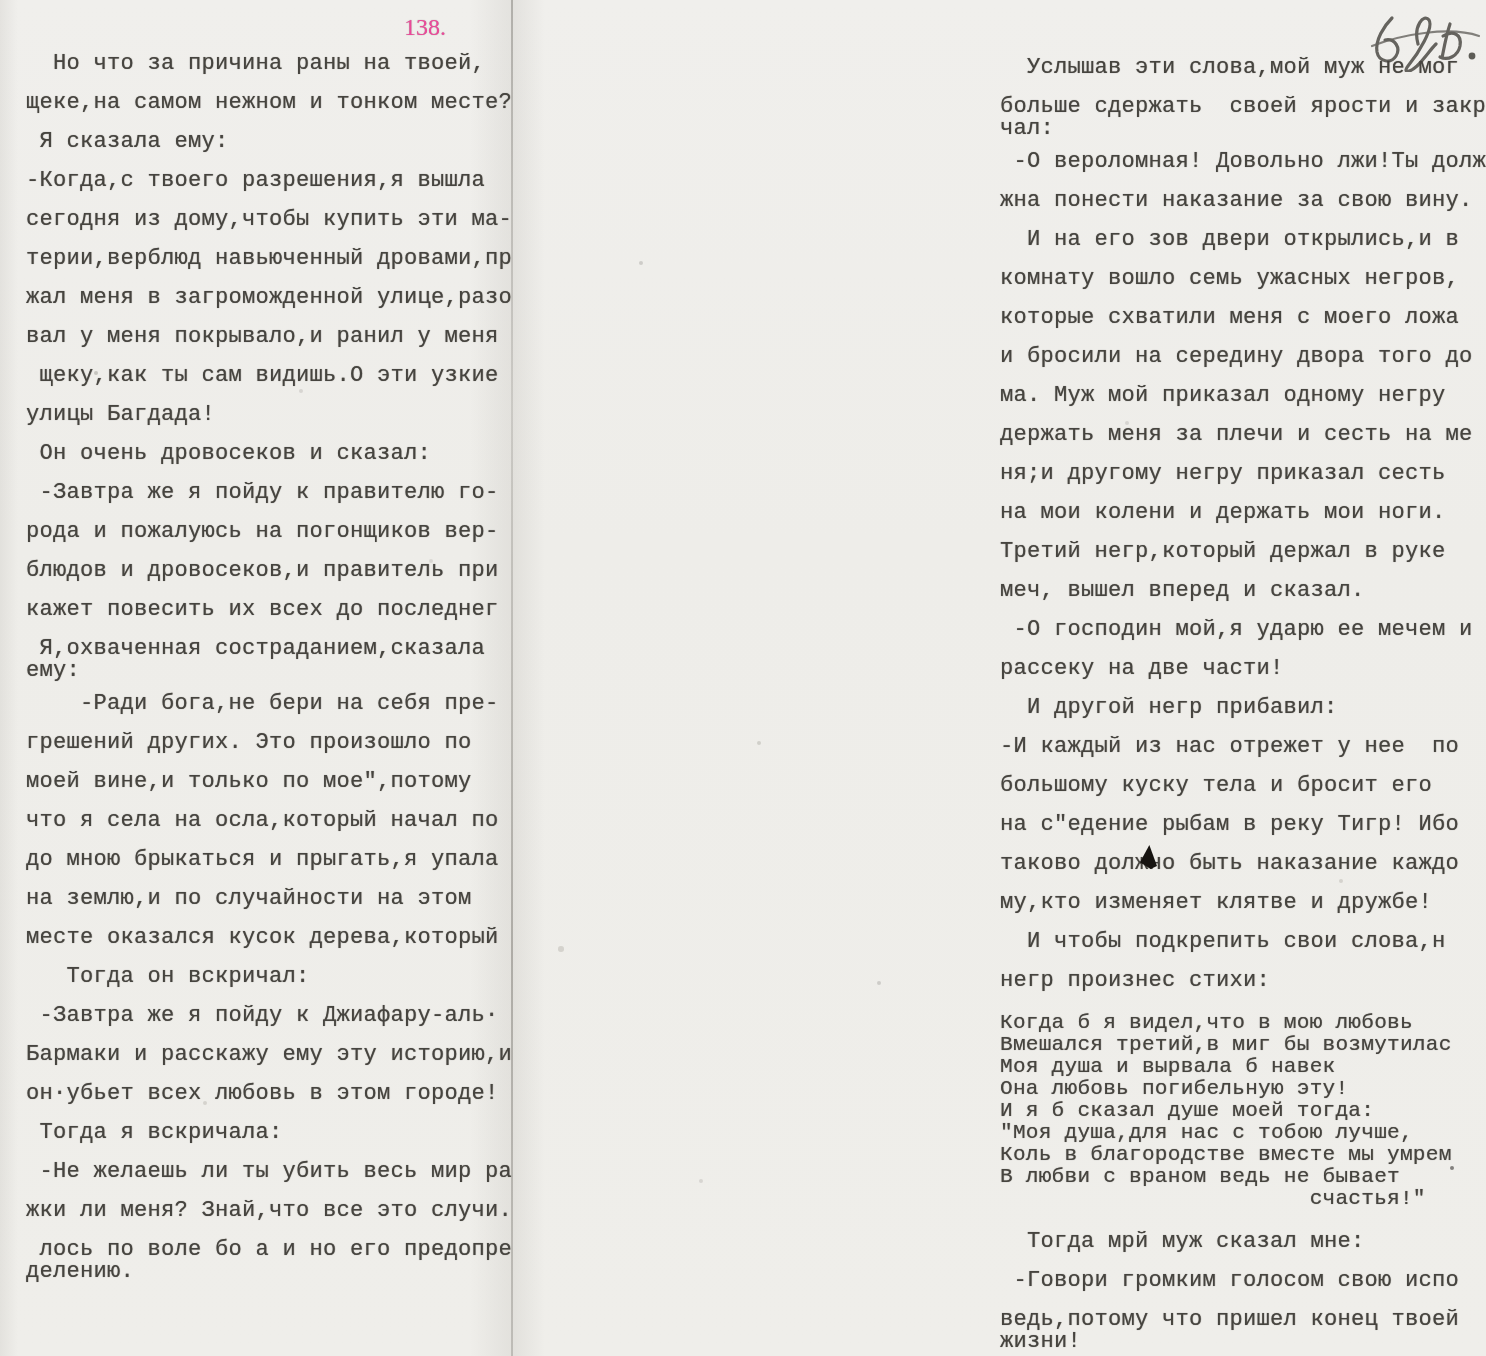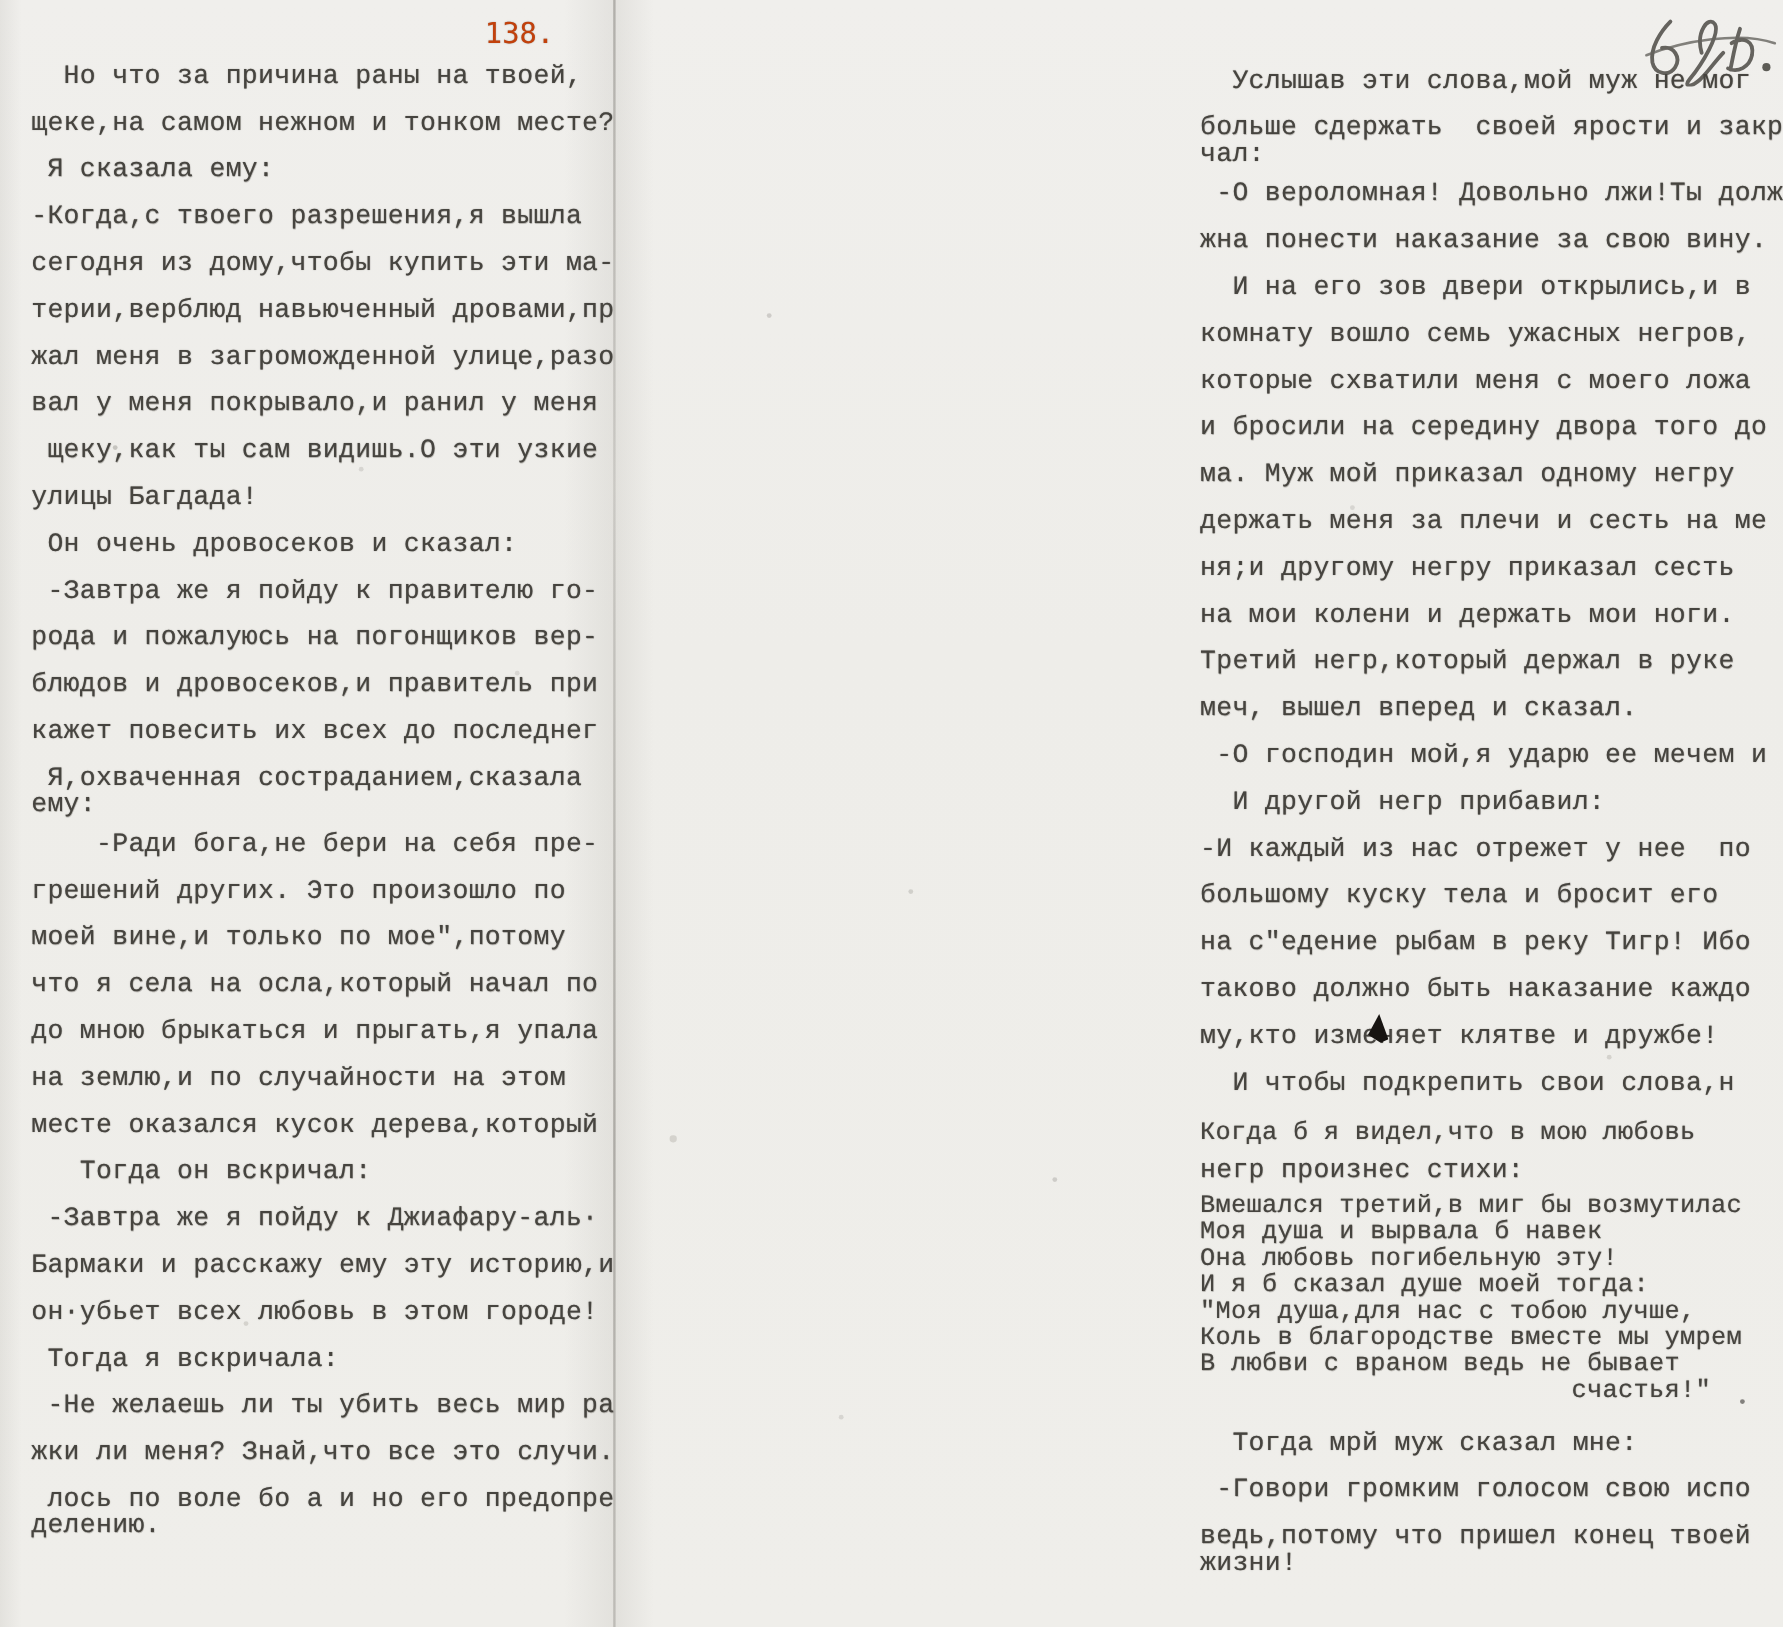--- a/index.html
+++ b/index.html
@@ -24,22 +24,23 @@
     text-shadow:0 0 1px rgba(70,66,60,.55), 0.4px 0.4px 0 rgba(70,66,60,.25);
     letter-spacing:.3px;
   }
   .tline.tight{height:22px;line-height:18px;margin-top:-6px;}
   .tline.poem{font-size:21px;line-height:22px;height:22px;}
   .tline.gaptop{margin-top:12px;}
   #left-page{left:26px;top:44px;width:492px;}
   #right-page{left:1000px;top:48px;width:486px;}
   .page-number{
     position:absolute;left:404px;top:14px;
-    font-size:24px;color:#c2410c;
+    font-size:24px;color:#ec4899;
     text-shadow:0 0 1px rgba(70,66,60,.5);
+    font-family:Liberation Serif, serif;
   }
   .page-edge{
     position:absolute;left:511px;top:0;width:2px;height:1356px;
     background:linear-gradient(180deg, rgba(95,92,85,.38), rgba(95,92,85,.18) 30%, rgba(95,92,85,.40) 70%, rgba(95,92,85,.28));
   }
   .handwritten{position:absolute;left:1358px;top:6px;width:124px;height:66px;}
   .handwritten svg{display:block;}
   .ink-blot{
     position:absolute;left:1140px;top:845px;width:17px;height:24px;
     background:#171411;
@@ -128,29 +129,30 @@
     <div class="tline">комнату вошло семь ужасных негров,</div>
     <div class="tline">которые схватили меня с моего ложа</div>
     <div class="tline">и бросили на середину двора того до</div>
     <div class="tline">ма. Муж мой приказал одному негру</div>
     <div class="tline">держать меня за плечи и сесть на ме</div>
     <div class="tline">ня;и другому негру приказал сесть</div>
     <div class="tline">на мои колени и держать мои ноги.</div>
     <div class="tline">Третий негр,который держал в руке</div>
     <div class="tline">меч, вышел вперед и сказал.</div>
     <div class="tline"> -О господин мой,я ударю ее мечем и</div>
+    <div class="tline">рассеку на две части!</div>
     <div class="tline">  И другой негр прибавил:</div>
     <div class="tline">-И каждый из нас отрежет у нее  по</div>
     <div class="tline">большому куску тела и бросит его</div>
     <div class="tline">на с"едение рыбам в реку Тигр! Ибо</div>
     <div class="tline">таково должно быть наказание каждо</div>
     <div class="tline">му,кто изменяет клятве и дружбе!</div>
     <div class="tline">  И чтобы подкрепить свои слова,н</div>
+    <div class="tline">негр произнес стихи:</div>
     <div class="tline poem gaptop">Когда б я видел,что в мою любовь</div>
-    <div class="tline">негр произнес стихи:</div>
     <div class="tline poem">Вмешался третий,в миг бы возмутилас</div>
     <div class="tline poem">Моя душа и вырвала б навек</div>
     <div class="tline poem">Она любовь погибельную эту!</div>
     <div class="tline poem">И я б сказал душе моей тогда:</div>
     <div class="tline poem">"Моя душа,для нас с тобою лучше,</div>
     <div class="tline poem">Коль в благородстве вместе мы умрем</div>
     <div class="tline poem">В любви с враном ведь не бывает</div>
     <div class="tline poem">                        счастья!"</div>
     <div class="tline gaptop">  Тогда мрй муж сказал мне:</div>
     <div class="tline"> -Говори громким голосом свою испо</div>

